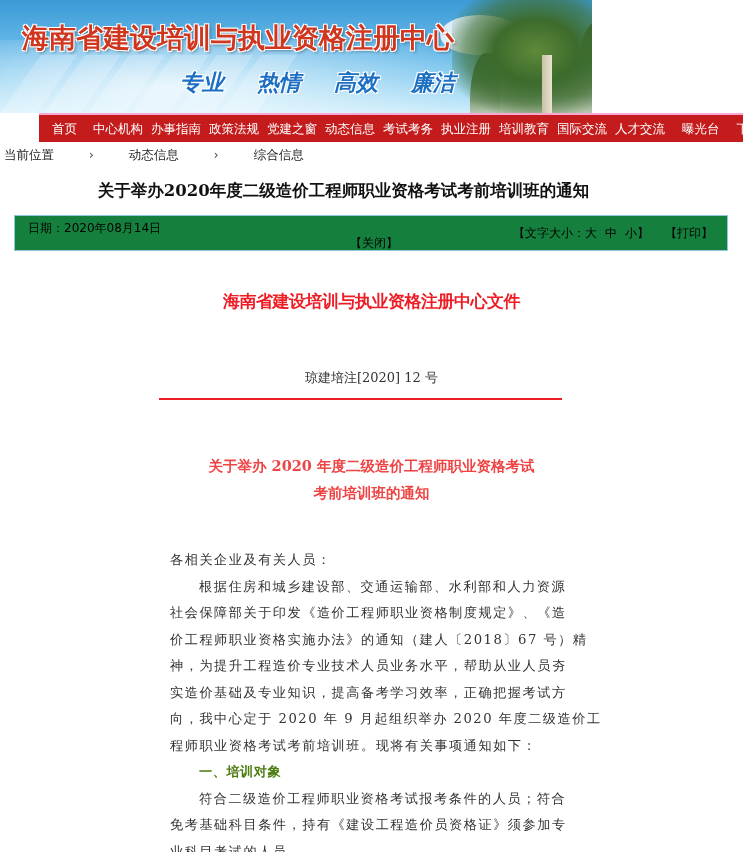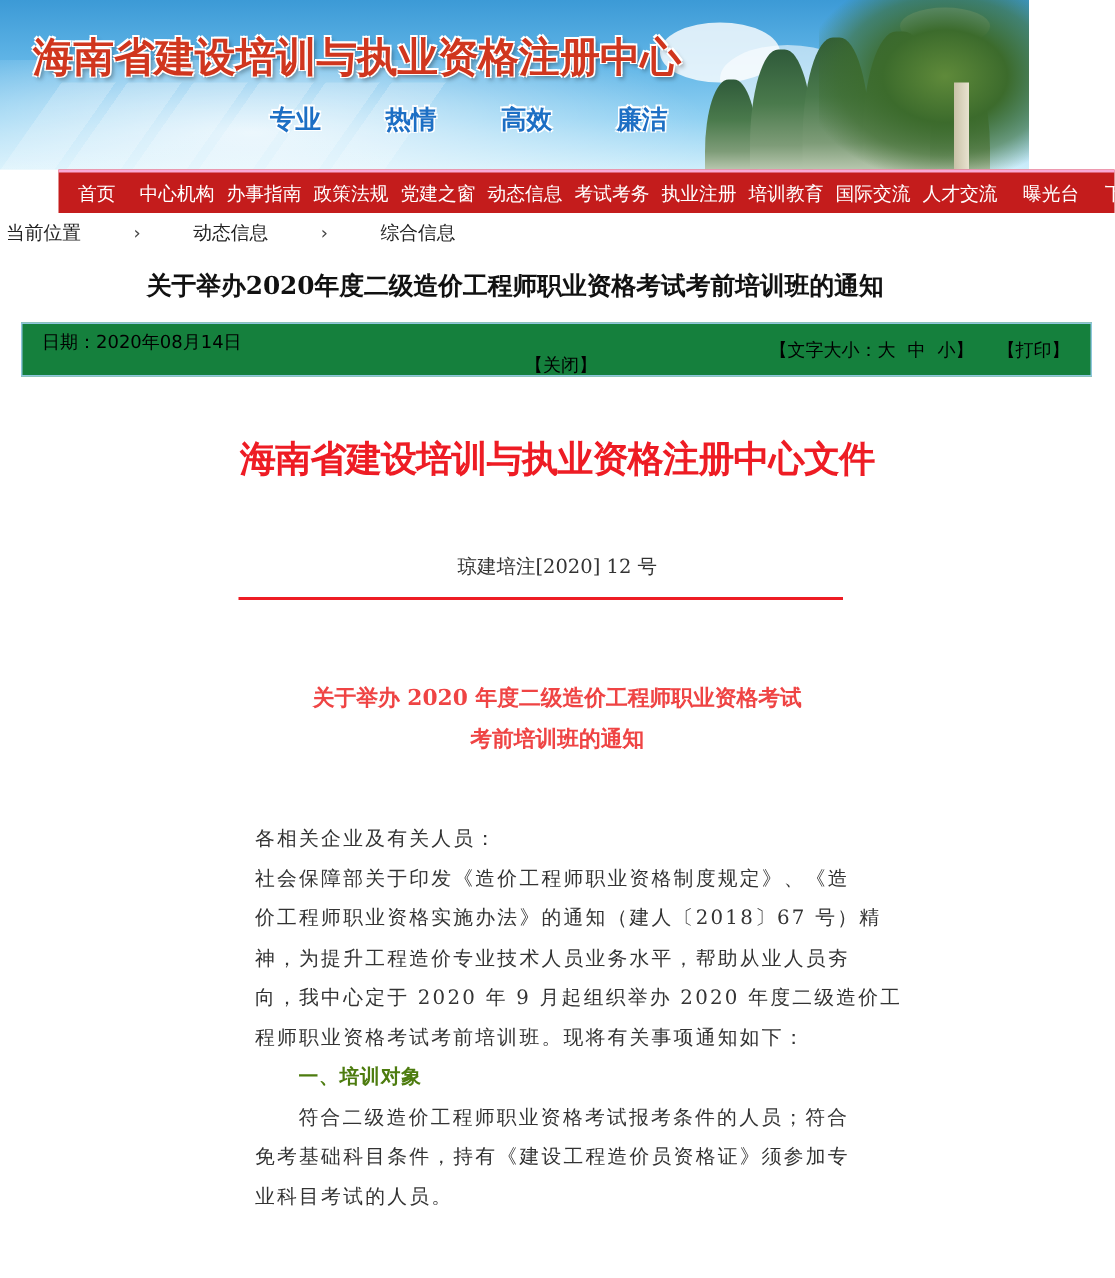--- a/index.html
+++ b/index.html
@@ -1,21 +1,21 @@
 <!DOCTYPE html>
 <html><head>
 <meta charset="utf-8">
 <style>
   * { box-sizing: border-box; margin: 0; padding: 0; }
   html, body { width: 743px; height: 852px; overflow: hidden; background: #ffffff; }
   body { font-family: "DejaVu Sans", "Liberation Sans", sans-serif; color: #000; position: relative; }
 
   
   .banner {
-    position: absolute; left: 0; top: 0; width: 686px; height: 113px; overflow: hidden;
+    position: absolute; left: 0; top: 0; width: 592px; height: 113px; overflow: hidden;
     background: linear-gradient(180deg, #3c9ad6 0%, #5fb4e6 35%, #8fd0f2 70%, #cfeefb 100%);
   }
   .banner .light {
     position: absolute; left: -40px; top: 40px; width: 520px; height: 120px;
     background: radial-gradient(ellipse at 40% 40%, rgba(255,255,255,0.75) 0%, rgba(255,255,255,0.25) 45%, rgba(255,255,255,0) 70%);
   }
   .banner .grid-deco {
     position: absolute; left: 20px; top: 55px; width: 260px; height: 60px;
     transform: skewX(-35deg);
     background:
@@ -42,21 +42,21 @@
   .banner .title {
     position: absolute; left: 22px; top: 20px;
     font-family: "DejaVu Serif", "Liberation Serif", serif;
     font-weight: bold; font-size: 27px; letter-spacing: 0px;
     color: #d0361e;
     text-shadow: 1px 1px 0 #fff, -1px -1px 0 #fff, 1px -1px 0 #fff, -1px 1px 0 #fff, 2px 2px 3px rgba(0,0,0,0.35);
     white-space: nowrap;
   }
   .banner .slogans { position: absolute; top: 68px; left: 180px; display: flex; }
   .banner .slogan {
-    font-weight: bold; font-size: 17px;
+    font-weight: bold; font-style: italic; font-size: 22px;
     color: #1d6fc4;
     text-shadow: 1px 1px 0 #fff, -1px -1px 0 #fff, 1px -1px 0 #fff, -1px 1px 0 #fff;
     width: 77px;
   }
 
   
   .nav {
     position: absolute; left: 0; top: 113px; width: 743px; height: 29px;
     background: #c41c1c; border-top: 2px solid #f9a8d4;
     display: flex; align-items: center; padding-left: 9px; margin-left: 39px;
@@ -90,21 +90,21 @@
   .info-box .tools { position: absolute; right: 14px; top: 9px; display: flex; white-space: nowrap; }
   .info-box .tools span { cursor: pointer; }
   .info-box .size-opt { margin-left: 4px; }
   .info-box .close { position: absolute; left: 335px; top: 19px; cursor: pointer; white-space: nowrap; }
 
   
   .doc { position: absolute; left: 0; top: 252px; width: 743px; height: 600px; background: #fff; }
   .doc .doc-head {
     position: absolute; left: 0; top: 38px; width: 743px; text-align: center;
     font-family: "DejaVu Serif", "Liberation Serif", serif;
-    font-weight: bold; font-size: 24px; color: #ee1c24; letter-spacing: -0.5px; white-space: nowrap;
+    font-weight: bold; font-size: 17px; color: #ee1c24; letter-spacing: -0.5px; white-space: nowrap;
   }
   .doc .doc-number {
     position: absolute; left: 0; top: 117px; width: 743px; text-align: center;
     font-family: "DejaVu Serif", "Liberation Serif", serif;
     font-size: 13px; color: #333; white-space: nowrap;
   }
   .doc .red-rule {
     position: absolute; left: 159px; top: 146px; width: 403px; height: 2px; background: #ee1c24;
   }
   .doc .doc-title {
@@ -203,23 +203,25 @@
 <div class="doc">
   <div class="doc-head">海南省建设培训与执业资格注册中心文件</div>
   <div class="doc-number">琼建培注[2020] 12 号</div>
   <div class="red-rule"></div>
   <div class="doc-title">
     <div>关于举办 2020 年度二级造价工程师职业资格考试</div>
     <div>考前培训班的通知</div>
   </div>
   <div class="body">
     <p>各相关企业及有关人员：</p>
+    <p class="indent">根据住房和城乡建设部、交通运输部、水利部和人力资源</p>
     <p>社会保障部关于印发《造价工程师职业资格制度规定》、《造</p>
     <p>价工程师职业资格实施办法》的通知（建人〔2018〕67 号）精</p>
     <p>神，为提升工程造价专业技术人员业务水平，帮助从业人员夯</p>
+    <p>实造价基础及专业知识，提高备考学习效率，正确把握考试方</p>
     <p>向，我中心定于 2020 年 9 月起组织举办 2020 年度二级造价工</p>
     <p>程师职业资格考试考前培训班。现将有关事项通知如下：</p>
     <p class="section">一、培训对象</p>
     <p class="indent">符合二级造价工程师职业资格考试报考条件的人员；符合</p>
     <p>免考基础科目条件，持有《建设工程造价员资格证》须参加专</p>
     <p>业科目考试的人员。</p>
   </div>
 </div>
 
 </body></html>

